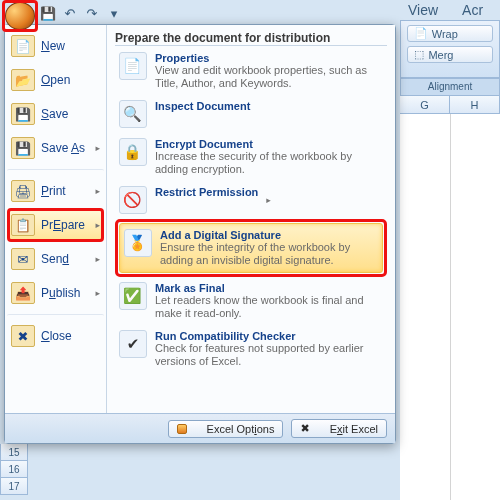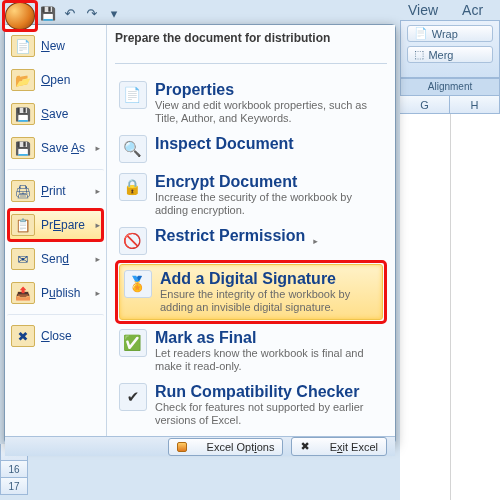--- a/index.html
+++ b/index.html
@@ -31,24 +31,24 @@
   .menu-main { flex:1; display:flex; }
   .menu-left { width:102px; background:#fafcfe; border-right:1px solid #c7d6e6; padding:4px 2px; display:flex; flex-direction:column;}
   .mi { display:flex; align-items:center; gap:6px; padding:6px 4px; color:#15428b; font-size:12px; border-radius:2px; }
   .mi u { text-decoration:underline; }
   .mi .arrow { margin-left:auto; color:#777; font-size:9px;}
   .mi .ico { width:24px; height:22px; background:#f7e6b5; border:1px solid #d1b25a; border-radius:2px; display:flex; align-items:center; justify-content:center; font-size:13px;}
   .mi.sep { border-top:1px solid #dfe7f1; margin-top:4px; padding-top:10px;}
   .mi.highlight { border:3px solid #e11; border-radius:4px; padding:3px 1px; background:linear-gradient(#fff7d6,#ffe59a); }
 
   .menu-right { flex:1; background:#fafcfe; padding:6px 8px 4px 8px; display:flex; flex-direction:column; }
-  .mr-title { font-weight:bold; color:#3a3a3a; font-size:12px; border-bottom:1px solid #c7d6e6; padding-bottom:18px; margin-bottom:12px;}
+  .mr-title { font-weight:bold; color:#3a3a3a; font-size:12px; border-bottom:1px solid #c7d6e6; padding-bottom:0; margin-bottom:1px;}
   .ri { display:flex; gap:8px; padding:5px 4px; border-radius:3px;}
   .ri .ico { width:28px; height:28px; background:#eef4fb; border:1px solid #c7d6e6; border-radius:3px; flex-shrink:0; display:flex; align-items:center; justify-content:center; font-size:15px;}
-  .ri .tx b { color:#15428b; font-size:16px; display:block;}
+  .ri .tx b { color:#15428b; font-size:11px; display:block;}
   .ri .tx span { color:#6a6a6a; font-size:11px; line-height:13px; display:block;}
   .ri.glow { background:linear-gradient(#fff2c8,#ffdf8a); border:1px solid #f0c44c; box-shadow:0 0 4px rgba(255,186,20,.6) inset;}
   .ri-wrap-hl { border:3px solid #e11; border-radius:5px; padding:1px; }
 
   .menu-footer { height:30px; background:linear-gradient(#e3ecf7,#cddff1); border-top:1px solid #a9c1dc; display:flex; justify-content:flex-end; align-items:center; gap:8px; padding:0 8px;}
   .fbtn { background:linear-gradient(#fdfdff,#e2ecf7); border:1px solid #8aa7c7; border-radius:3px; padding:2px 8px; font-size:11px; color:#2a2a2a; display:flex; align-items:center; gap:20px;}
   .fbtn .sq { width:10px;height:10px;background:linear-gradient(#fc6,#e07b1f);border:1px solid #b06a12;border-radius:2px;}
 </style>
 </head>
 <body>

